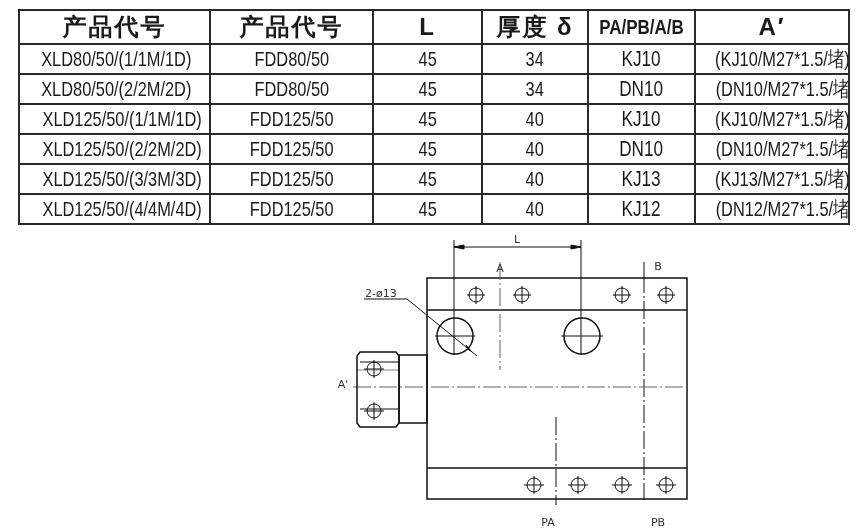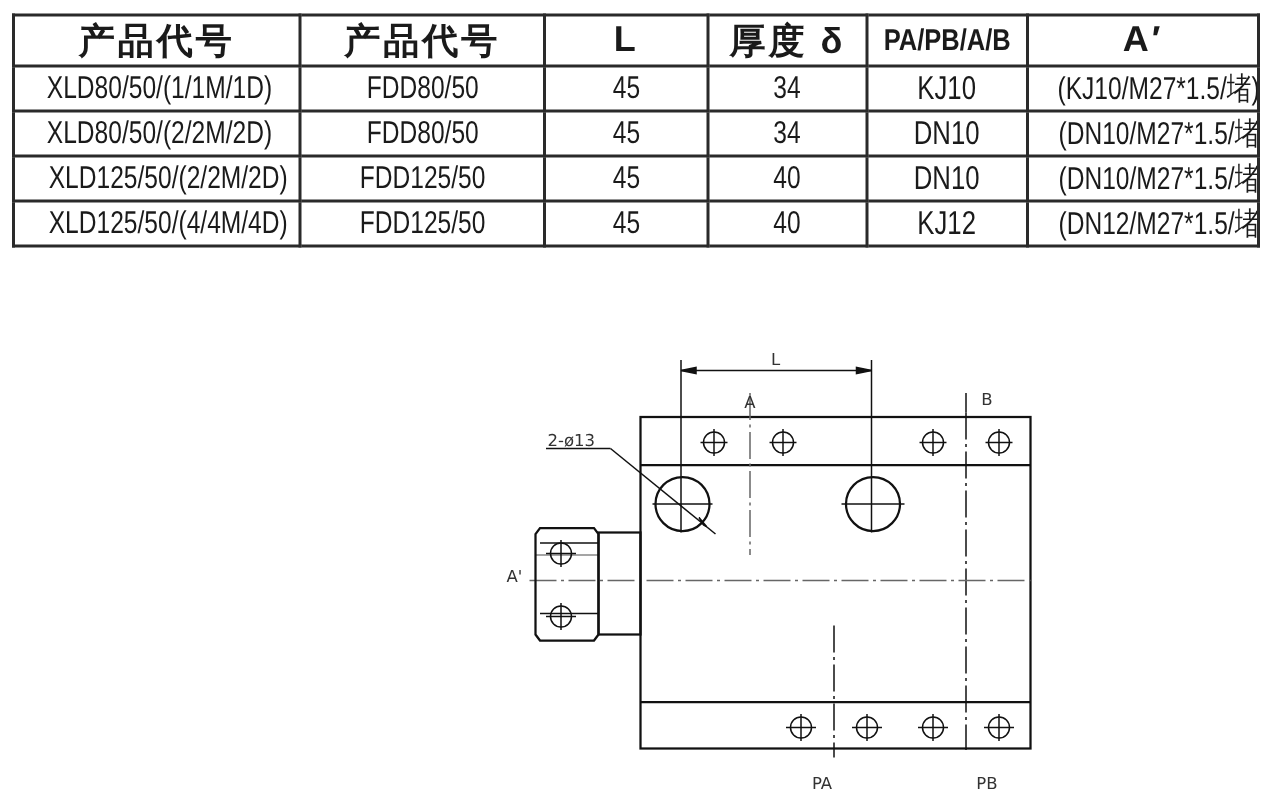--- a/index.html
+++ b/index.html
@@ -1,18 +1,18 @@
 <!DOCTYPE html>
 <html><head>
 <meta charset="utf-8">
 <style>
   html, body { margin: 0; padding: 0; background: #ffffff; }
   body { width: 858px; height: 532px; position: relative; overflow: hidden; font-family: "Liberation Sans", "DejaVu Sans", sans-serif; color: #1a1a1a; }
   #spec-table {
-    position: absolute; left: 8px; top: 9px;
+    position: absolute; left: 18px; top: 9px;
     border-collapse: collapse;
     table-layout: fixed;
     width: 830px;
   }
   #spec-table td, #spec-table th {
     border: 2px solid #2a2a2a;
     padding: 0;
     text-align: center;
     white-space: nowrap;
     overflow: hidden;
@@ -67,26 +67,42 @@
     </tr>
     <tr>
       <td><span class="cond">XLD80/50/(2/2M/2D)</span></td>
       <td><span class="cond">FDD80/50</span></td>
       <td><span class="cond">45</span></td>
       <td><span class="cond">34</span></td>
       <td class="small"><span class="cond">DN10</span></td>
       <td><span class="cond">(DN10/M27*1.5/堵)</span></td>
     </tr>
     <tr>
+      <td><span class="cond">XLD125/50/(1/1M/1D)</span></td>
+      <td><span class="cond">FDD125/50</span></td>
+      <td><span class="cond">45</span></td>
+      <td><span class="cond">40</span></td>
+      <td class="small"><span class="cond">KJ10</span></td>
+      <td><span class="cond">(KJ10/M27*1.5/堵)</span></td>
+    </tr>
+    <tr>
       <td><span class="cond">XLD125/50/(2/2M/2D)</span></td>
       <td><span class="cond">FDD125/50</span></td>
       <td><span class="cond">45</span></td>
       <td><span class="cond">40</span></td>
       <td class="small"><span class="cond">DN10</span></td>
       <td><span class="cond">(DN10/M27*1.5/堵)</span></td>
+    </tr>
+    <tr>
+      <td><span class="cond">XLD125/50/(3/3M/3D)</span></td>
+      <td><span class="cond">FDD125/50</span></td>
+      <td><span class="cond">45</span></td>
+      <td><span class="cond">40</span></td>
+      <td class="small"><span class="cond">KJ13</span></td>
+      <td><span class="cond">(KJ13/M27*1.5/堵)</span></td>
     </tr>
     <tr>
       <td><span class="cond">XLD125/50/(4/4M/4D)</span></td>
       <td><span class="cond">FDD125/50</span></td>
       <td><span class="cond">45</span></td>
       <td><span class="cond">40</span></td>
       <td class="small"><span class="cond">KJ12</span></td>
       <td><span class="cond">(DN12/M27*1.5/堵)</span></td>
     </tr>
   </tbody>

